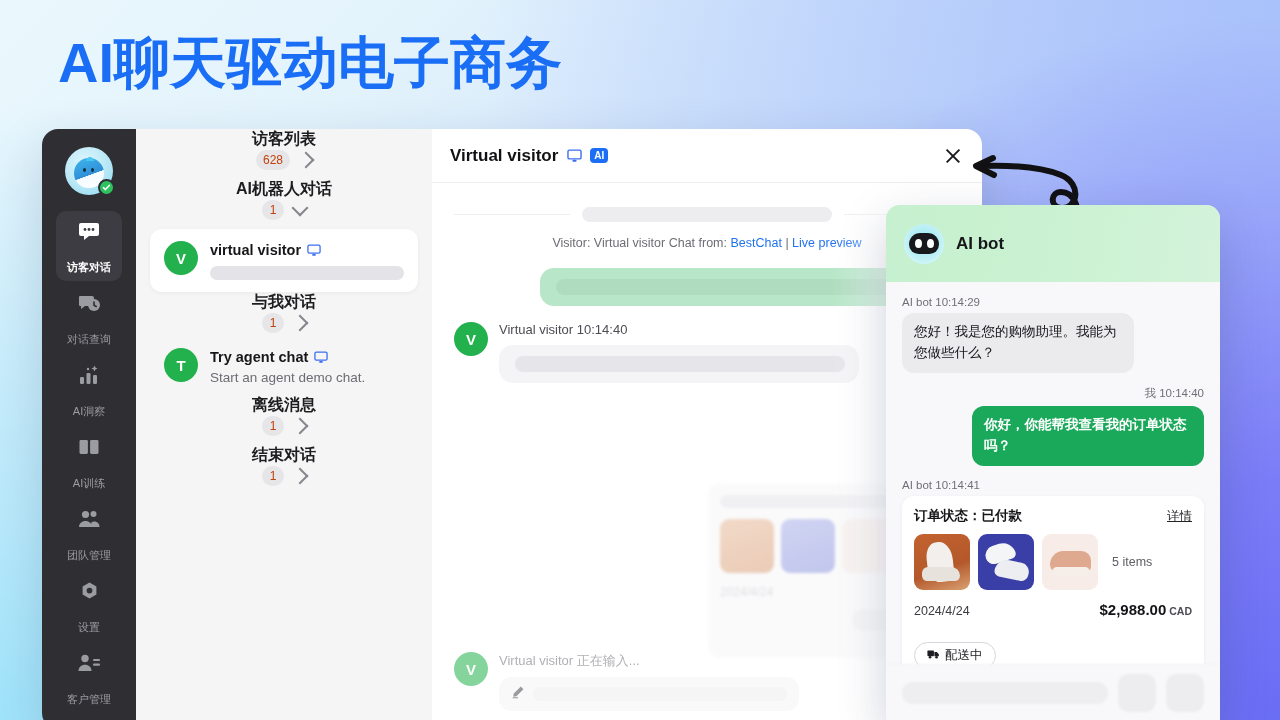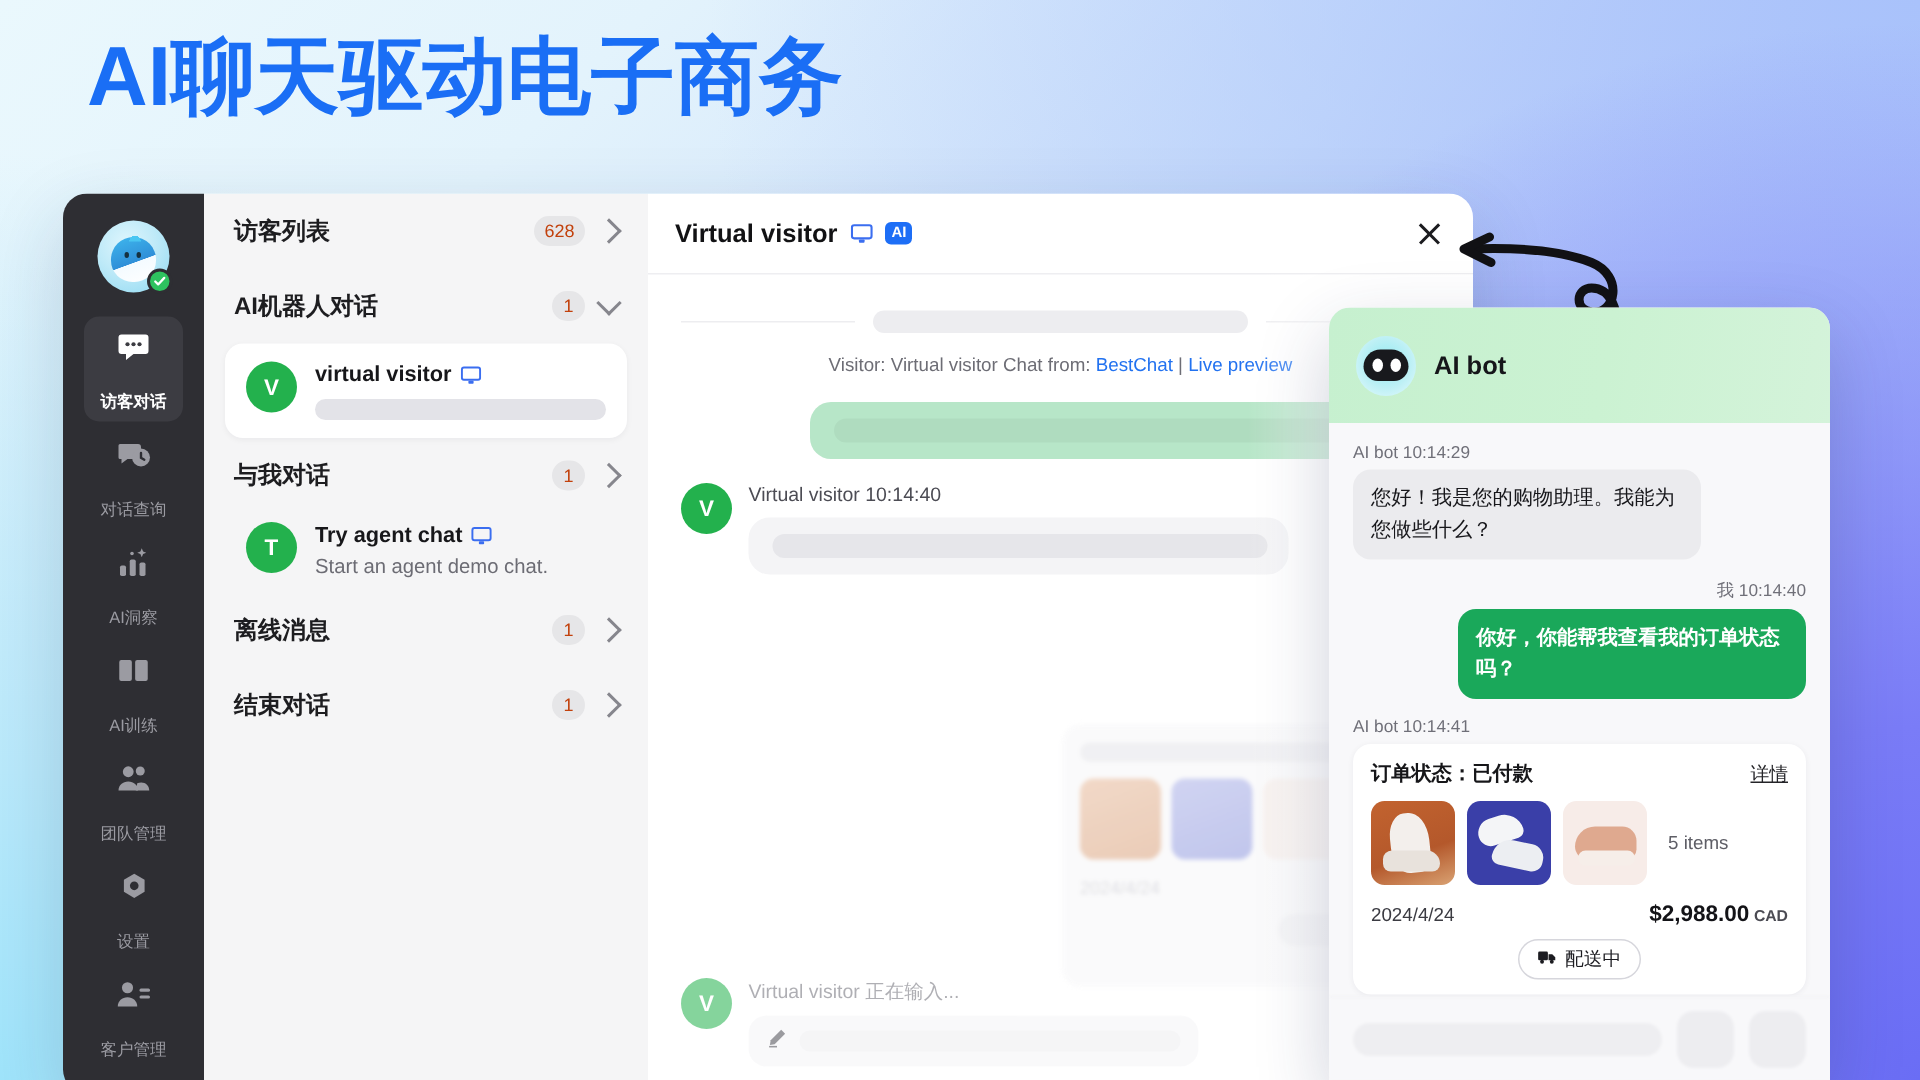--- a/index.html
+++ b/index.html
@@ -11,21 +11,21 @@
     position: relative; width: 1280px; height: 720px;
     background:
       radial-gradient(circle at 0% 100%, #9fe4fb 0%, #b9e9fb 14%, rgba(185,233,251,0) 42%),
       radial-gradient(circle at 100% 100%, #6a6df5 0%, #7a7cf7 16%, rgba(122,124,247,0) 48%),
       radial-gradient(circle at 100% 0%, #a9c2fb 0%, rgba(169,194,251,0) 55%),
       linear-gradient(135deg, #eaf8fd 0%, #e3f3fc 22%, #cfe2fb 48%, #b9c7fa 72%, #9a9df7 100%);
   }
 
   
   .headline {
-    position: absolute; left: 58px; top: 14px;
+    position: absolute; left: 58px; top: 26px;
     font-size: 56px; font-weight: 700; letter-spacing: 0px;
     color: #1a6ef5; white-space: nowrap;
     font-family: "Liberation Sans", "DejaVu Sans", sans-serif;
   }
 
   
   .app-window {
     position: absolute; left: 42px; top: 129px;
     width: 940px; height: 600px;
     border-radius: 16px; overflow: hidden;
@@ -71,22 +71,22 @@
   .rail-item.active .ricon svg { fill: #ffffff; }
   .rail-item .rlabel { font-size: 11px; color: #9b9ba2; white-space: nowrap; }
   .rail-item.active .rlabel { color: #ffffff; font-weight: 700; }
 
   
   .conv-list {
     width: 296px; flex: 0 0 296px; background: #f5f5f6;
     padding: 0 14px; position: relative;
   }
   .group-head {
-    display: flex; align-items: center; justify-content: space-between;
-    padding: 0 6px; height: 50px; cursor: pointer;
+    display: flex; align-items: center; justify-content: flex-start;
+    padding: 0 6px; height: 50px; cursor: pointer; flex-direction: column;
   }
   .group-head .gtitle { font-size: 16px; font-weight: 700; color: #1d1d20; }
   .group-head .gright { display: flex; align-items: center; gap: 10px; }
   .badge-count {
     min-width: 22px; height: 20px; padding: 0 7px; border-radius: 10px;
     background: #e6e6e8; color: #c2410c; font-size: 12px;
     display: flex; align-items: center; justify-content: center;
   }
   .chev { width: 12px; height: 12px; border-right: 2px solid #86868d; border-top: 2px solid #86868d; }
   .chev.right { transform: rotate(45deg); }
@@ -226,21 +226,21 @@
   .thumb.t1 .shoe2 { position:absolute; left: 8px; bottom: 9px; width: 38px; height: 14px; background:#e8e2dc; border-radius: 8px 12px 7px 7px; }
   .thumb.t2 .shoe { left: 7px; top: 10px; width: 30px; height: 18px; background: #f4f5f7; transform: rotate(-18deg); border-radius: 12px 16px 6px 10px; }
   .thumb.t2 .shoe2 { position:absolute; right: 5px; bottom: 11px; width: 34px; height: 18px; background:#eceef2; transform: rotate(12deg); border-radius: 14px 10px 8px 6px; }
   .thumb.t3 .shoe { left: 8px; top: 17px; width: 41px; height: 22px; background: #dfa98f; border-radius: 14px 10px 7px 9px; }
   .thumb.t3 .shoe2 { position:absolute; left: 10px; bottom: 13px; width: 38px; height: 10px; background:#f6eee9; border-radius: 6px; }
   .items-count { font-size: 12.5px; color: #5e5e66; margin-left: 6px; }
   .order-foot { display: flex; align-items: baseline; justify-content: space-between; margin-top: 11px; }
   .order-date { font-size: 12.5px; color: #3b3b42; }
   .order-price { font-size: 15px; font-weight: 700; color: #131317; }
   .order-price span.cur { font-size: 10.5px; font-weight: 700; color: #4b4b53; margin-left: 3px; }
-  .ship-row { display: flex; justify-content: center; margin-top: 8px; }
+  .ship-row { display: flex; justify-content: flex-start; margin-top: 24px; }
   .ship-btn {
     border: 1px solid #d6d6dc; border-radius: 14px; padding: 4px 12px;
     font-size: 12.5px; color: #1c1c21; display: flex; align-items: center; gap: 5px; cursor: pointer;
   }
   .ship-btn svg { width: 13px; height: 12px; }
 
   .widget-foot {
     position: absolute; left: 0; bottom: 0; width: 100%; height: 56px;
     background: #f8f8fa; border-top: 1px solid #f1f1f4;
     display: flex; align-items: center; padding: 0 16px; gap: 10px;

